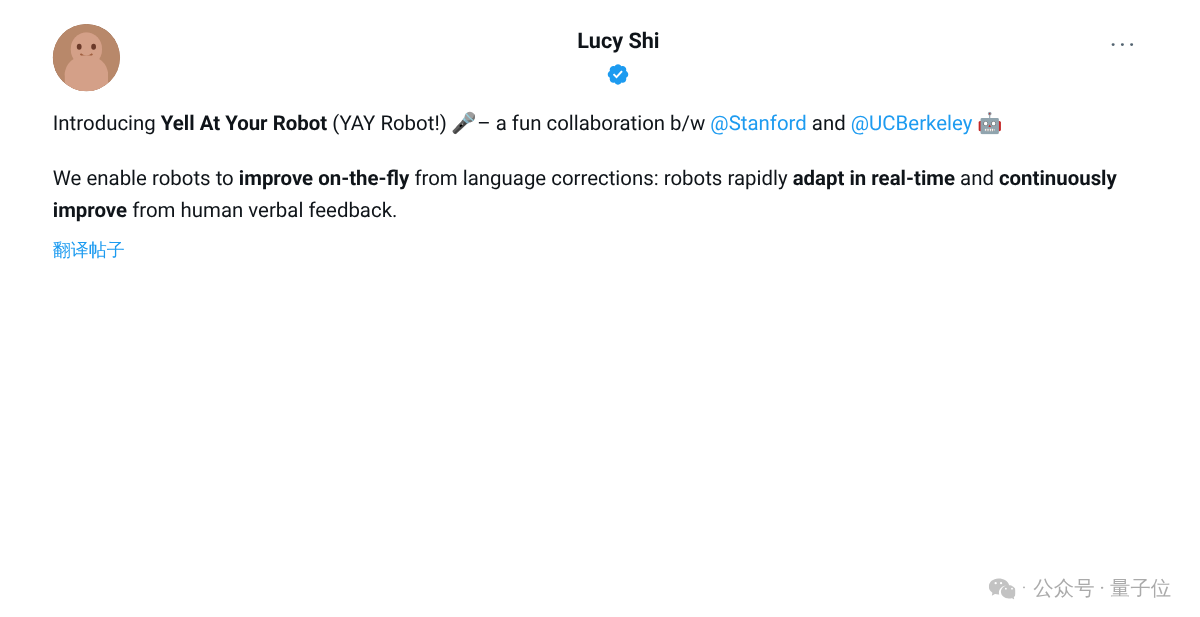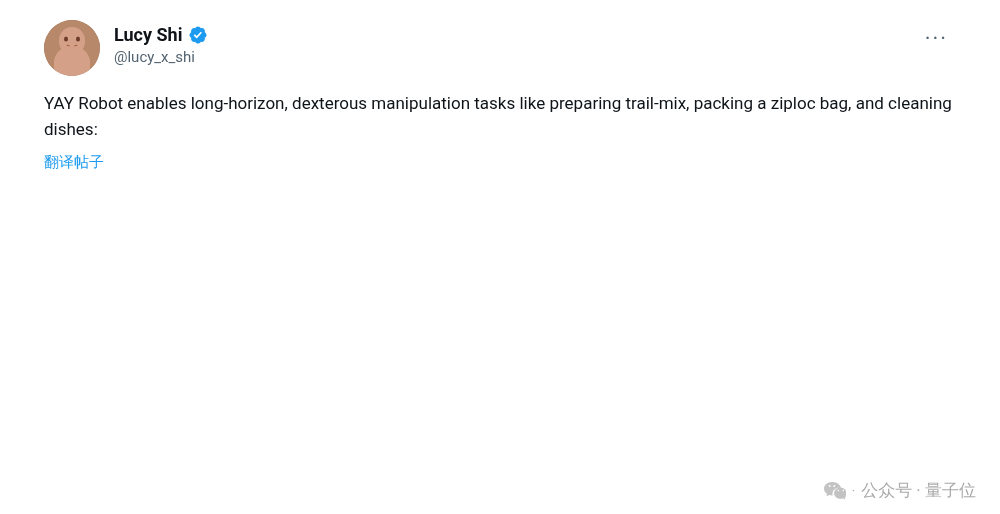--- a/index.html
+++ b/index.html
@@ -59,20 +59,21 @@
       flex-direction: column;
       justify-content: center;
       padding-top: 4px;
     }
 
     .user-name-row {
       display: flex;
       align-items: center;
       gap: 6px;
       margin-bottom: 2px;
+      flex-direction: column;
     }
 
     .user-name {
       font-size: 18px;
       font-weight: 700;
       color: #0f1419;
       line-height: 1.2;
     }
 
     .verified-badge {
@@ -173,32 +174,35 @@
 
     <div class="user-info">
       <div class="user-name-row">
         <span class="user-name">Lucy Shi</span>
         <span class="verified-badge">
           <svg width="20" height="20" viewBox="0 0 24 24" fill="#1d9bf0">
             <path d="M22.25 12c0-1.43-.88-2.67-2.19-3.34.46-1.39.2-2.9-.81-3.91s-2.52-1.27-3.91-.81c-.66-1.31-1.91-2.19-3.34-2.19s-2.68.88-3.34 2.19c-1.39-.46-2.9-.2-3.91.81s-1.27 2.52-.81 3.91C2.63 9.33 1.75 10.57 1.75 12s.88 2.67 2.19 3.34c-.46 1.39-.2 2.9.81 3.91s2.52 1.27 3.91.81c.66 1.31 1.91 2.19 3.34 2.19s2.68-.88 3.34-2.19c1.39.46 2.9.2 3.91-.81s1.27-2.52.81-3.91c1.31-.67 2.19-1.91 2.19-3.34zm-11.71 4.2L6.8 12.46l1.41-1.42 2.26 2.26 4.8-5.23 1.47 1.36-6.2 6.77z"></path>
           </svg>
         </span>
       </div>
-      <span class="user-handle">@lucy_x_shi</span>
     </div>
 
     <div class="more-options">···</div>
   </div>
 
   <div class="tweet-body">
-
-
     <p class="tweet-paragraph">
-      YAY Robot enables long-horizon, dexterous manipulation tasks like preparing trail-mix, packing a ziploc bag, and cleaning dishes:
+      Introducing <strong>Yell At Your</strong> <strong>Robot</strong> (YAY Robot!) 🎤– a fun collaboration b/w
+      <a class="mention" href="#">@Stanford</a> and <a class="mention" href="#">@UCBerkeley</a> 🤖
     </p>
+
+    <p class="tweet-paragraph">
+      We enable robots to <strong>improve on-the-fly</strong> from language corrections: robots rapidly <strong>adapt in real-time</strong> and <strong>continuously improve</strong> from human verbal feedback.
+    </p>
+
 
     <a class="translate-link">翻译帖子</a>
   </div>
 </div>
 
 <div class="watermark">
   <svg class="wechat-icon" viewBox="0 0 24 24" fill="#888">
     <path d="M8.691 2.188C3.891 2.188 0 5.476 0 9.53c0 2.212 1.17 4.203 3.002 5.55a.59.59 0 01.213.665l-.39 1.48c-.019.07-.048.141-.048.213 0 .163.13.295.29.295a.326.326 0 00.167-.054l1.903-1.114a.864.864 0 01.717-.098 10.16 10.16 0 002.837.403c.276 0 .543-.027.811-.05-.857-2.578.157-4.972 1.932-6.446 1.985-1.65 4.688-2.141 7.258-1.564C17.603 4.422 13.525 2.188 8.691 2.188zm-2.46 3.29a1.058 1.058 0 110 2.116 1.058 1.058 0 010-2.115zm4.918 0a1.058 1.058 0 110 2.116 1.058 1.058 0 010-2.115zm7.16 2.793c-4.026 0-7.292 2.751-7.292 6.147 0 3.395 3.266 6.148 7.292 6.148.803 0 1.575-.125 2.296-.35a.716.716 0 01.584.08l1.546.906a.268.268 0 00.137.044c.131 0 .237-.107.237-.241 0-.059-.023-.117-.04-.174l-.317-1.202a.484.484 0 01.174-.544C24.073 17.994 25 16.497 25 14.818c0-3.396-3.265-6.147-6.691-6.547zm-2.79 2.37a.858.858 0 110 1.717.858.858 0 010-1.717zm5.58 0a.858.858 0 110 1.717.858.858 0 010-1.717z"></path>
   </svg>
   <span class="dot-separator">·</span>

